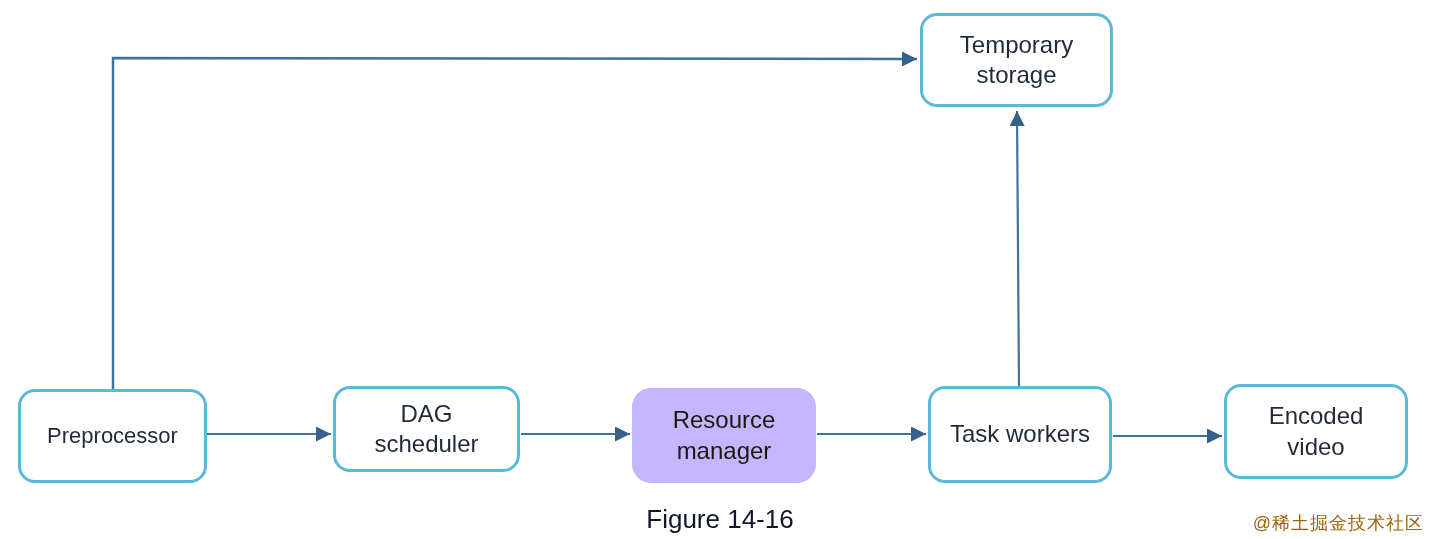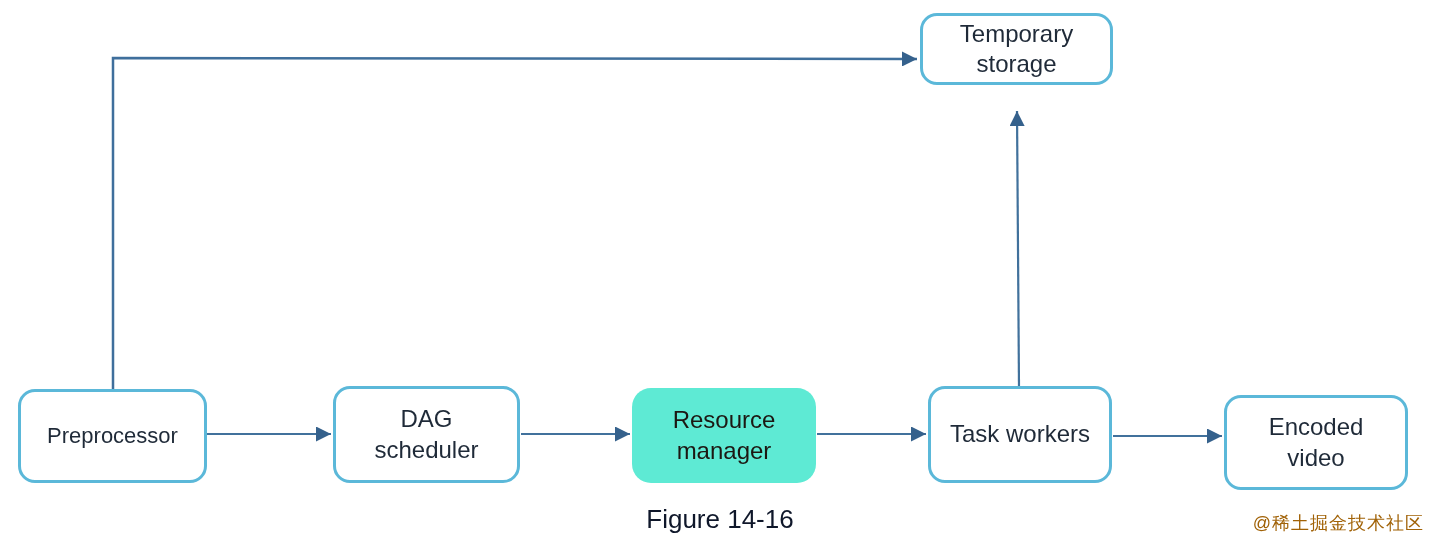--- a/index.html
+++ b/index.html
@@ -25,31 +25,31 @@
     display: flex;
     align-items: center;
     justify-content: center;
     text-align: center;
     font-size: 24px;
     line-height: 1.27;
     color: #1f2a38;
     white-space: pre-line;
   }
   .node.highlight {
-    background: #5eead4;
+    background: #c4b5fd;
     border: none;
     border-radius: 19px;
     color: #1c1712;
   }
   #node-preprocessor      { left: 18px;   top: 389px; width: 189px; height: 94px; font-size: 22px; }
-  #node-dag-scheduler     { left: 333px;  top: 386px; width: 187px; height: 97px; }
+  #node-dag-scheduler     { left: 333px;  top: 386px; width: 187px; height: 86px; }
   #node-resource-manager  { left: 632px;  top: 388px; width: 184px; height: 95px; }
   #node-task-workers      { left: 928px;  top: 386px; width: 184px; height: 97px; }
-  #node-encoded-video     { left: 1224px; top: 395px; width: 184px; height: 95px; }
-  #node-temporary-storage { left: 920px;  top: 13px;  width: 193px; height: 72px; }
+  #node-encoded-video     { left: 1224px; top: 384px; width: 184px; height: 95px; }
+  #node-temporary-storage { left: 920px;  top: 13px;  width: 193px; height: 94px; }
   #figure-caption {
     position: absolute;
     left: 560px; top: 504px;
     width: 320px;
     text-align: center;
     font-size: 26px;
     color: #0f172a;
   }
   #watermark {
     position: absolute;

